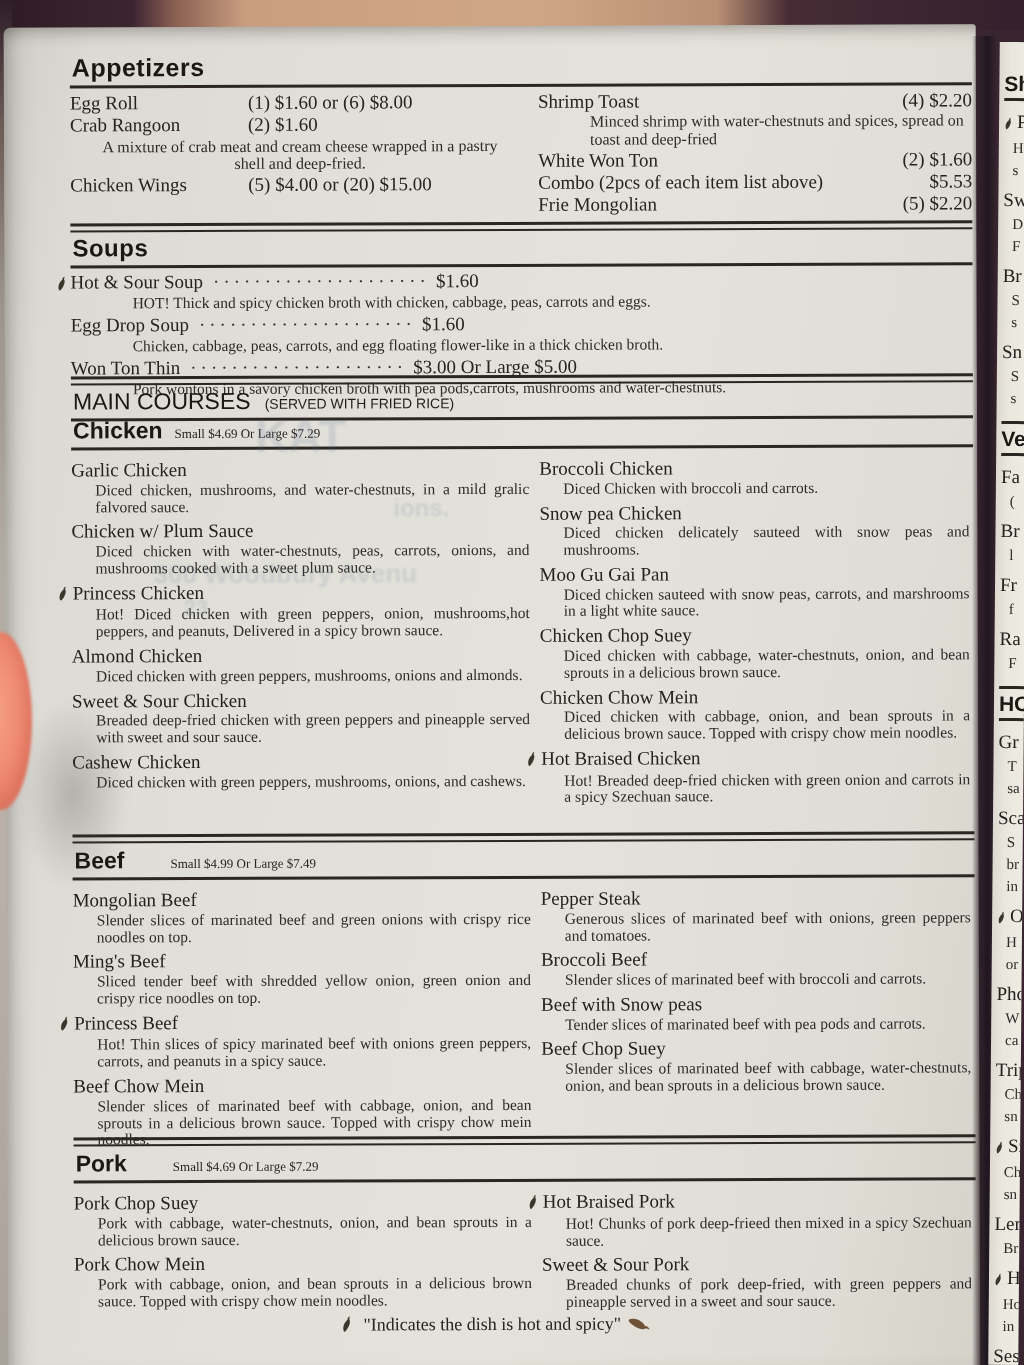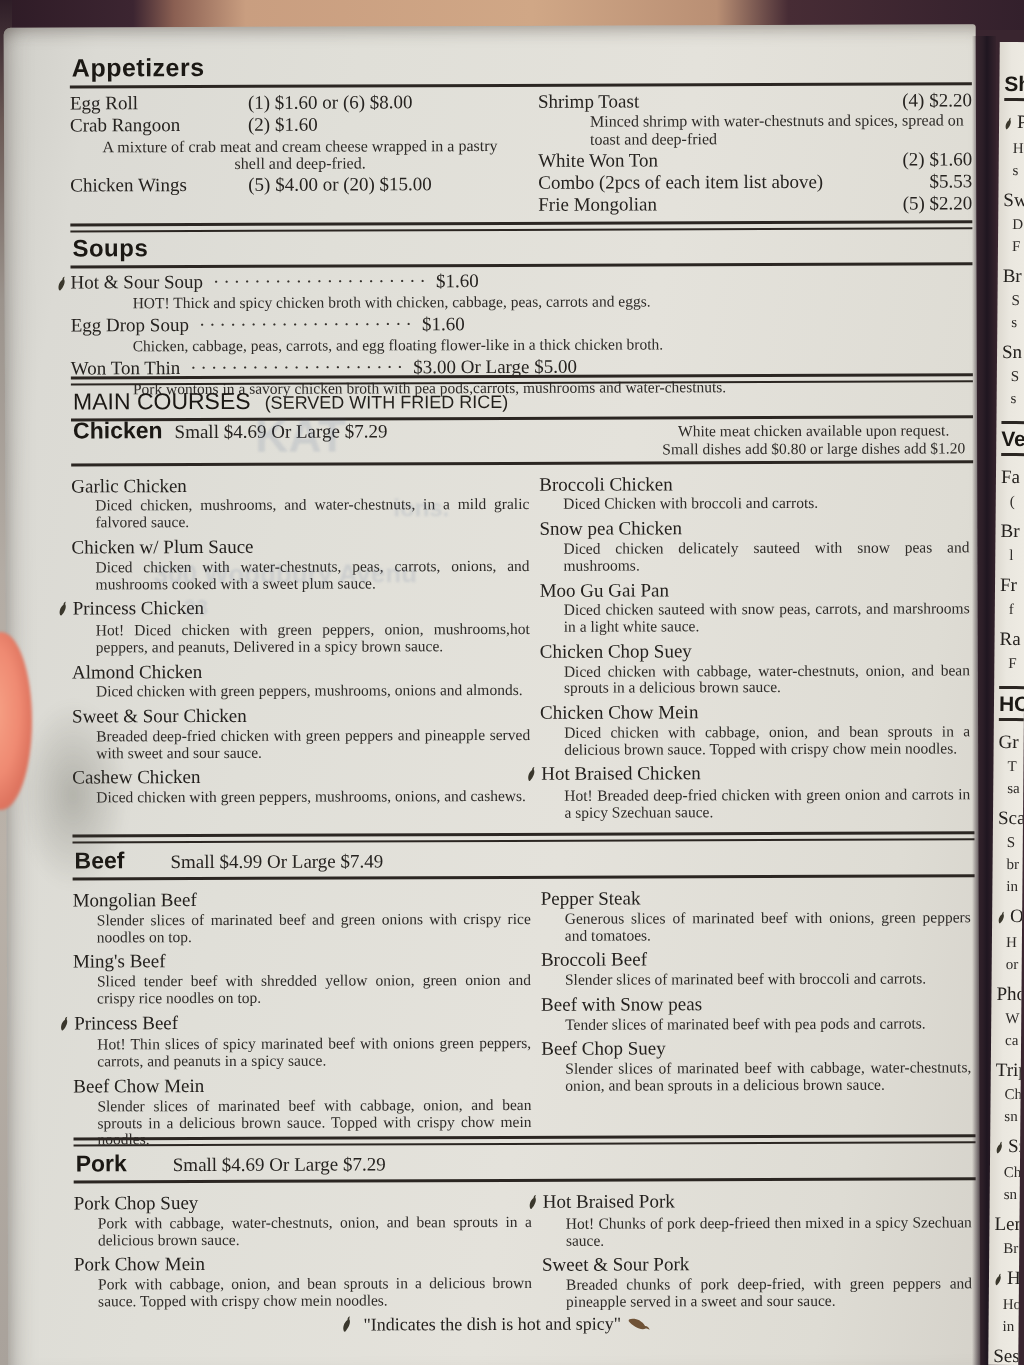--- a/index.html
+++ b/index.html
@@ -44,25 +44,25 @@
   .app-desc{font-size:16px;line-height:1.1;text-align:center;margin:1px 24px 1px 16px;color:#2e2b28;}
   .col-r .app-desc{text-align:left;margin:0 0 1px 52px;}
   
   .soup-row{position:relative;font-size:19px;line-height:1.2;color:#262320;margin-top:3px;white-space:nowrap;}
   .dots{display:inline-block;letter-spacing:4px;margin:0 8px 0 10px;color:#35312c;overflow:hidden;
     width:215px;vertical-align:bottom;}
   .soup-desc{font-size:15.5px;line-height:1.12;margin:0 0 2px 62px;color:#2e2b28;}
   
   .mc-row{display:flex;align-items:baseline;margin:3px 0 3px 2px;}
   .mc-title{font-family:"Liberation Sans",sans-serif;font-weight:normal;font-size:23px;color:#1b1814;}
-  .mc-sub{font-family:"Liberation Sans",sans-serif;font-size:18px;margin-left:14px;color:#221f1b;}
+  .mc-sub{font-family:"Liberation Sans",sans-serif;font-size:14px;margin-left:14px;color:#221f1b;}
   
   .meat-head{display:flex;align-items:baseline;margin:4px 0 3px 2px;}
   .meat-title{font-family:"Liberation Sans",sans-serif;font-weight:bold;font-size:23px;color:#1b1814;}
-  .meat-pricing{font-size:19px;margin-left:46px;color:#262320;}
+  .meat-pricing{font-size:13px;margin-left:46px;color:#262320;}
   .meat-note{margin-left:auto;margin-right:8px;font-size:15.5px;line-height:1.15;text-align:center;color:#2e2b28;}
   
   .dish{margin-top:5px;}
   .dish-name{font-size:19px;line-height:1.15;color:#24211e;}
   .dish-desc{font-size:15.5px;line-height:1.08;margin:1px 10px 0 24px;text-align:justify;color:#2e2b28;}
   .col-r .dish-desc{margin-right:4px;}
   .chili{display:inline-block;margin-right:3px;vertical-align:-2px;}
   
   #footer{position:absolute;left:0;top:1286px;width:972px;text-align:center;}
   .footer-note{font-size:18px;color:#262320;display:inline-block;margin:0 6px;}
@@ -148,24 +148,20 @@
       <span class="mc-title">MAIN COURSES</span>
       <span class="mc-sub">(SERVED WITH FRIED RICE)</span>
     </div>
     <hr class="rule">
   </div>
 
   <div class="section" style="top:386px;">
     <div class="meat-head">
       <span class="meat-title">Chicken</span>
       <span class="meat-pricing" style="margin-left:12px;">Small $4.69 Or Large $7.29</span>
-      <span class="meat-note">
-        <span>White meat chicken available upon request.</span><br>
-        <span>Small dishes add $0.80 or large dishes add $1.20</span>
-      </span>
     </div>
     <hr class="rule">
     <div class="two-col">
       <div class="col-l">
           <div class="dish">
             <div class="dish-name">Garlic Chicken</div>
             <div class="dish-desc">Diced chicken, mushrooms, and water-chestnuts, in a mild gralic falvored sauce.</div>
           </div>
           <div class="dish">
             <div class="dish-name">Chicken w/ Plum Sauce</div>

